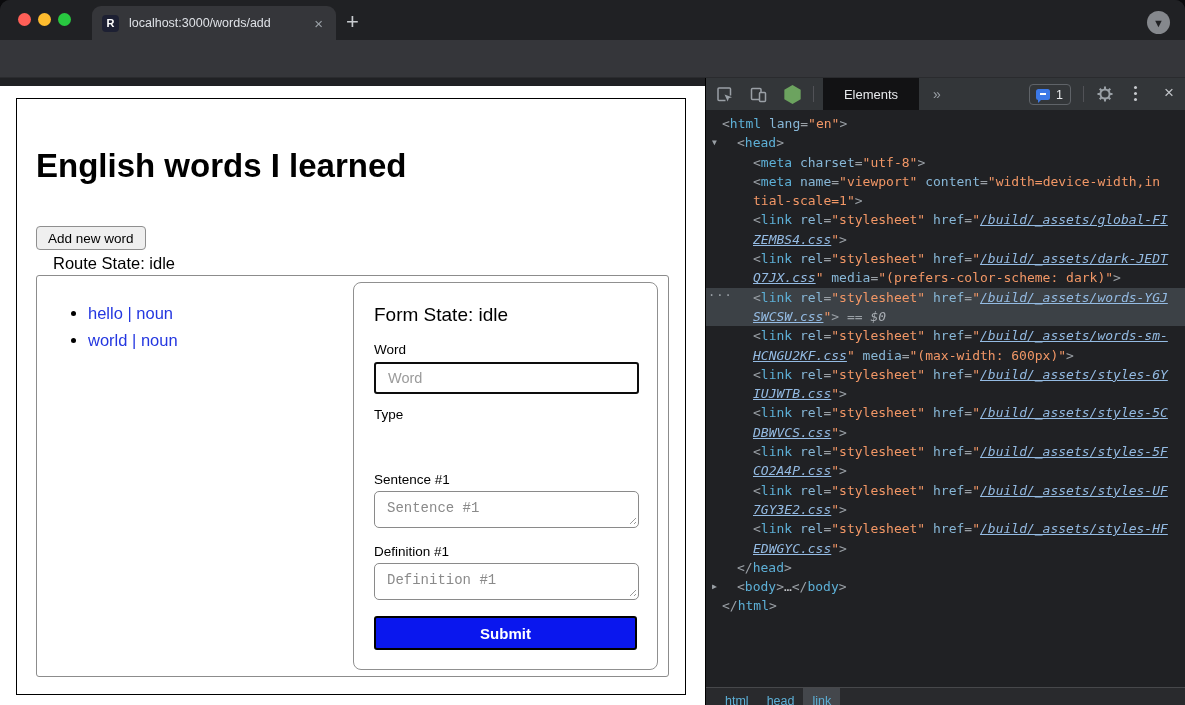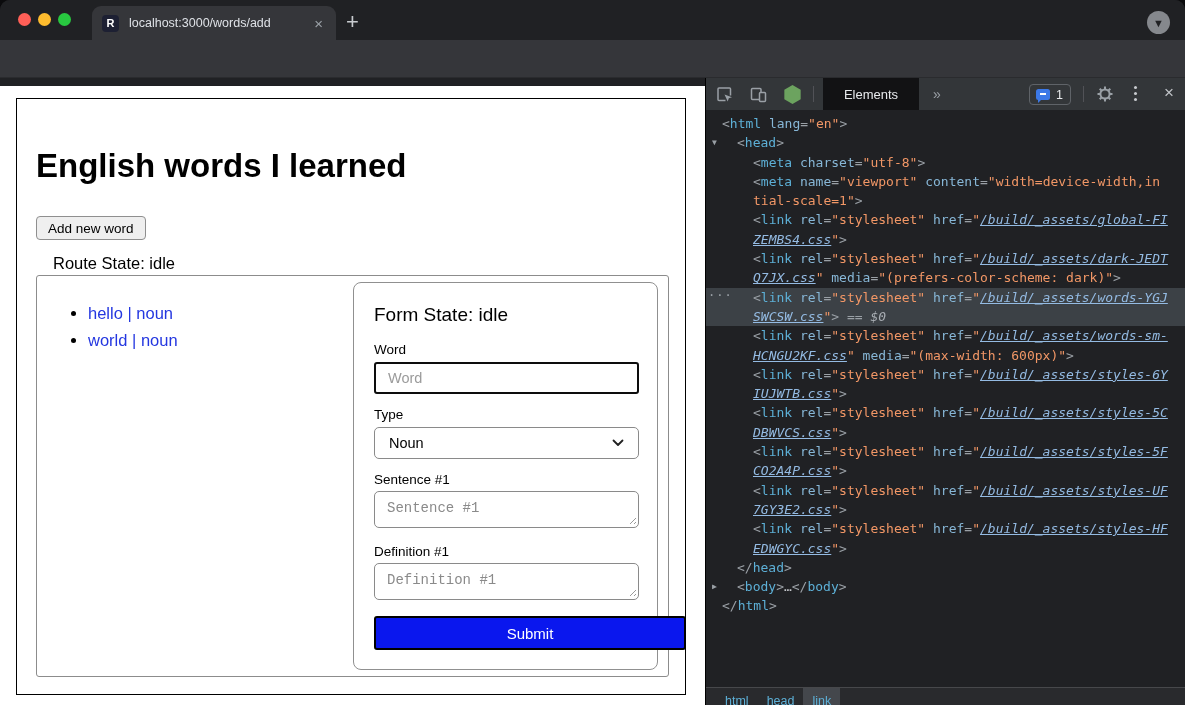--- a/index.html
+++ b/index.html
@@ -36,21 +36,21 @@
   .incog-avatar{width:22px;height:22px;border-radius:50%;background:#E8EAED;display:flex;
                 align-items:center;justify-content:center;}
   .incog-label{color:#E8EAED;font-size:13px;margin-left:8px;}
   .vdots{display:flex;flex-direction:column;gap:3px;}
   .vdots i{width:3px;height:3px;border-radius:50%;background:#C8CBCF;}
 
   
   .page{position:absolute;left:0;top:78px;width:705px;height:627px;background:#fff;overflow:hidden;margin-top:8px;}
   .pagebox{position:absolute;left:16px;top:12px;width:670px;height:597px;border:1px solid #000;}
   .heading{position:absolute;left:19px;top:48px;font-size:33px;font-weight:700;color:#000;}
-  .addbtn{position:absolute;left:19px;top:117px;height:24px;padding:0 11px;background:#EFEFEF;
+  .addbtn{position:absolute;left:19px;top:127px;height:24px;padding:0 11px;background:#EFEFEF;
           border:1px solid #8F8F8F;border-radius:4px;font-size:13.5px;color:#000;
           font-family:"Liberation Sans",sans-serif;}
   .routestate{position:absolute;left:36px;top:155px;font-size:16.5px;color:#000;}
   .graybox{position:absolute;left:19px;top:176px;width:633px;height:402px;border:1px solid #8C8C8C;border-radius:3px;}
   .wordlist{margin:0;padding:24px 0 0 51px;list-style:disc;}
   .wordlist li{font-size:16.5px;line-height:26.5px;color:#000;}
   .wordlist a{color:var(--c-link,#2437E0);text-decoration:none;}
   .formcard{position:absolute;left:316px;top:6px;width:305px;height:388px;border:1px solid #909090;
             border-radius:8px;background:#fff;}
   .flabel{position:absolute;left:20px;font-size:13.5px;color:#000;}
@@ -61,21 +61,21 @@
   .winput::placeholder{color:#9B9B9B;}
   .wselect{height:32px;border:1px solid #8A8A8A;border-radius:5px;display:flex;align-items:center;
            padding:0 14px;font-size:14.5px;color:#000;justify-content:space-between;}
   .wta{height:37px;border:1px solid #8A8A8A;border-radius:5px;padding:8px 12px;width:265px;resize:none;
        font-family:"Liberation Mono",monospace;font-size:14px;color:#000;}
   .wta::placeholder{color:#8A8A8A;}
   .resize-grip{position:absolute;right:3px;bottom:4px;width:9px;height:9px;
      background:repeating-linear-gradient(135deg,transparent 0 2px,#9a9a9a 2px 3px);
      clip-path:polygon(100% 0,100% 100%,0 100%);}
   .submit{height:34px;border:2px solid #000;border-radius:3px;background:var(--c-submit,#0A17EE);
-          color:#fff;font-size:15px;font-weight:400;width:312px;display:flex;align-items:center;justify-content:center;}
+          color:#fff;font-size:15px;font-weight:700;width:263px;display:flex;align-items:center;justify-content:center;}
 
   
   .devtools{position:absolute;left:705px;top:78px;width:480px;height:627px;background:#202124;border-left:1px solid #000;}
   .dt-toolbar{position:absolute;left:0;top:0;width:480px;height:32px;background:#333639;}
   .dt-tab{position:absolute;left:117px;top:0;width:96px;height:32px;background:#121214;color:#E8EAED;
           font-size:13px;display:flex;align-items:center;justify-content:center;}
   .dt-sep{position:absolute;top:8px;width:1px;height:16px;background:#515257;}
   .moretabs{position:absolute;left:227px;top:8px;color:#9AA0A6;font-size:14px;}
   .badge{position:absolute;left:323px;top:6px;height:21px;border:1px solid #5F6368;border-radius:4px;
          display:flex;align-items:center;padding:0 7px 0 6px;gap:6px;}
@@ -190,26 +190,20 @@
           <li><a href="#">world | noun</a></li>
         </ul>
 
         <div class="formcard">
           <div class="formstate">Form State: idle</div>
 
           <div class="flabel" style="top:59px">Word</div>
           <input class="field winput" style="top: 79px;" placeholder="Word">
 
           <div class="flabel" style="top:124px">Type</div>
-          <div class="field wselect" style="top:144px">
-            <span>Noun</span>
-            <svg width="12" height="8" viewBox="0 0 12 8">
-                <path d="M1.5 1.5 6 6l4.5-4.5" stroke="#222" stroke-width="1.8" fill="none" stroke-linecap="round" stroke-linejoin="round"></path>
-              </svg>
-          </div>
 
           <div class="flabel" style="top:189px">Sentence #1</div>
           <div class="field" style="top:208px;height:37px">
             <textarea class="wta" placeholder="Sentence #1" style=""></textarea>
             <span class="resize-grip"></span>
           </div>
 
           <div class="flabel" style="top:261px">Definition #1</div>
           <div class="field" style="top:280px;height:37px">
             <textarea class="wta" placeholder="Definition #1" style=""></textarea>

